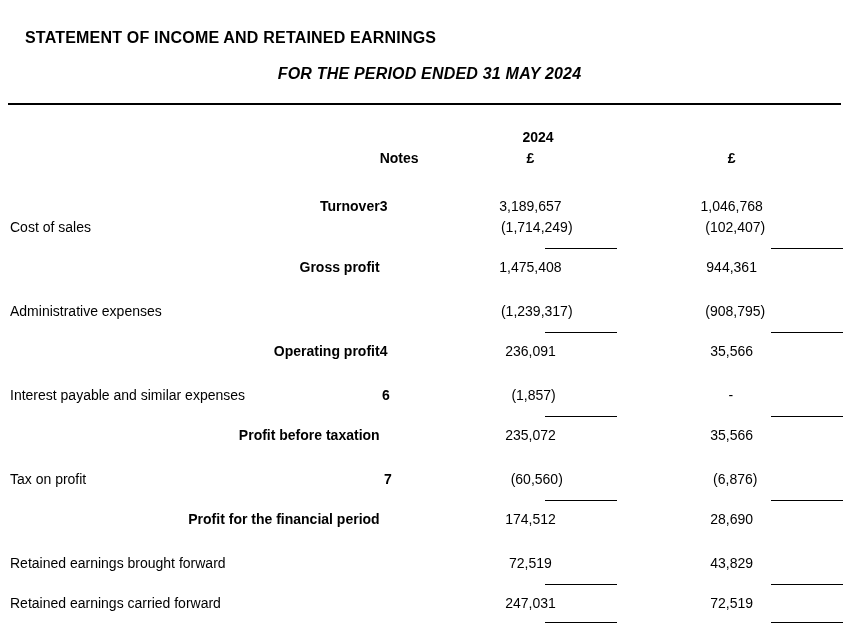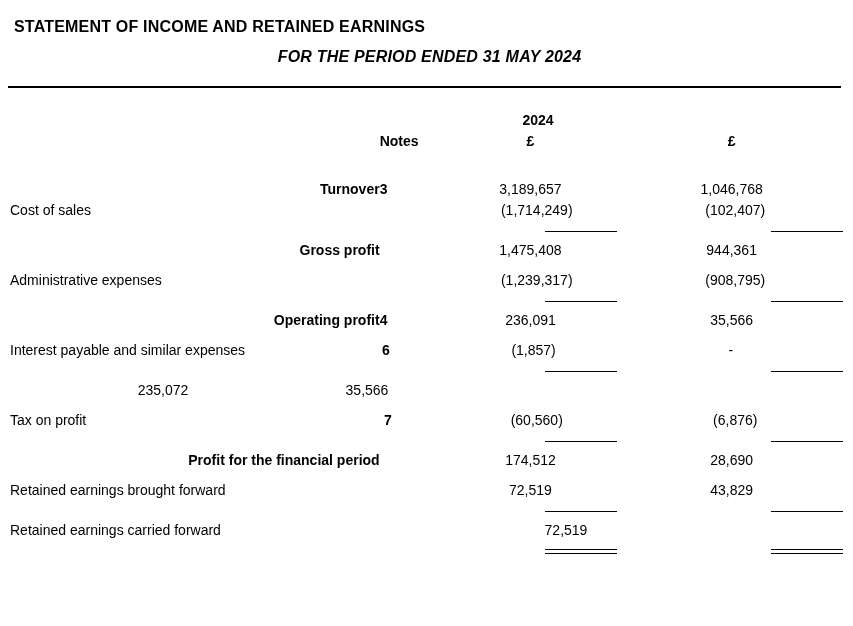--- a/index.html
+++ b/index.html
@@ -12,21 +12,21 @@
     color: #000000;
     font-family: "Liberation Sans", sans-serif;
     font-size: 14px;
     padding: 12px 4px 0 10px;
     overflow: hidden;
   }
   .title {
     font-size: 16px;
     font-weight: bold;
     line-height: 21px;
-    margin: 4px;
+    margin: 15px;
     letter-spacing: 0.2px;
   }
   .subtitle {
     font-size: 16px;
     font-weight: bold;
     font-style: italic;
     line-height: 21px;
     margin: 9px 0 0 0;
     letter-spacing: 0.2px;
     text-align: center;
@@ -39,21 +39,21 @@
   .fin-table { margin-top: 22px; }
   .row { display: flex; line-height: 21px; }
   .c-label { width: 375px; text-align: left; }
   .c-notes { width: 68px; font-weight: bold; }
   .c-val { width: 170px; text-align: center; }
   .c-val.prior { width: 226px; }
   .bold { font-weight: bold; text-align: right; }
   .header-row .c-val { font-weight: bold; padding-right: 6px; }
   .num { padding-right: 6px; }
   .num.paren { padding-right: 1px; }
-  .gap-section { margin-top: 9px; }
+  .gap-section { margin-top: 23px; }
   .gap-after-rule { margin-top: 8px; }
   .first-data-row { margin-top: 27px; }
   .rule-row { margin-top: 10px; line-height: normal; }
   .rule-row.dbl { margin-top: 8px; }
   .rule-line {
     border-top: 1.5px solid #000;
     width: 72px;
     margin: 0 6px 0 auto;
   }
   .rule-line.double {
@@ -143,20 +143,21 @@
           <div class="c-label"></div>
           <div class="c-notes"></div>
           <div class="c-val">
             <div class="rule-line"></div>
           </div>
           <div class="c-val prior">
             <div class="rule-line"></div>
           </div>
         </div>
         <div class="row data-row gap-after-rule">
+          <div class="c-label bold">Profit before taxation</div>
           <div class="c-notes"></div>
           <div class="c-val num">235,072</div>
           <div class="c-val prior num">35,566</div>
         </div>
         <div class="row data-row gap-section">
           <div class="c-label">Tax on profit</div>
           <div class="c-notes">7</div>
           <div class="c-val num paren">(60,560)</div>
           <div class="c-val prior num paren">(6,876)</div>
         </div>
@@ -188,20 +189,21 @@
           <div class="c-val">
             <div class="rule-line"></div>
           </div>
           <div class="c-val prior">
             <div class="rule-line"></div>
           </div>
         </div>
         <div class="row data-row gap-after-rule">
           <div class="c-label">Retained earnings carried forward</div>
           <div class="c-notes"></div>
+          <div class="c-val num">247,031</div>
           <div class="c-val prior num">72,519</div>
         </div>
         <div class="row rule-row dbl">
           <div class="c-label"></div>
           <div class="c-notes"></div>
           <div class="c-val">
             <div class="rule-line double"></div>
           </div>
           <div class="c-val prior">
             <div class="rule-line double"></div>

